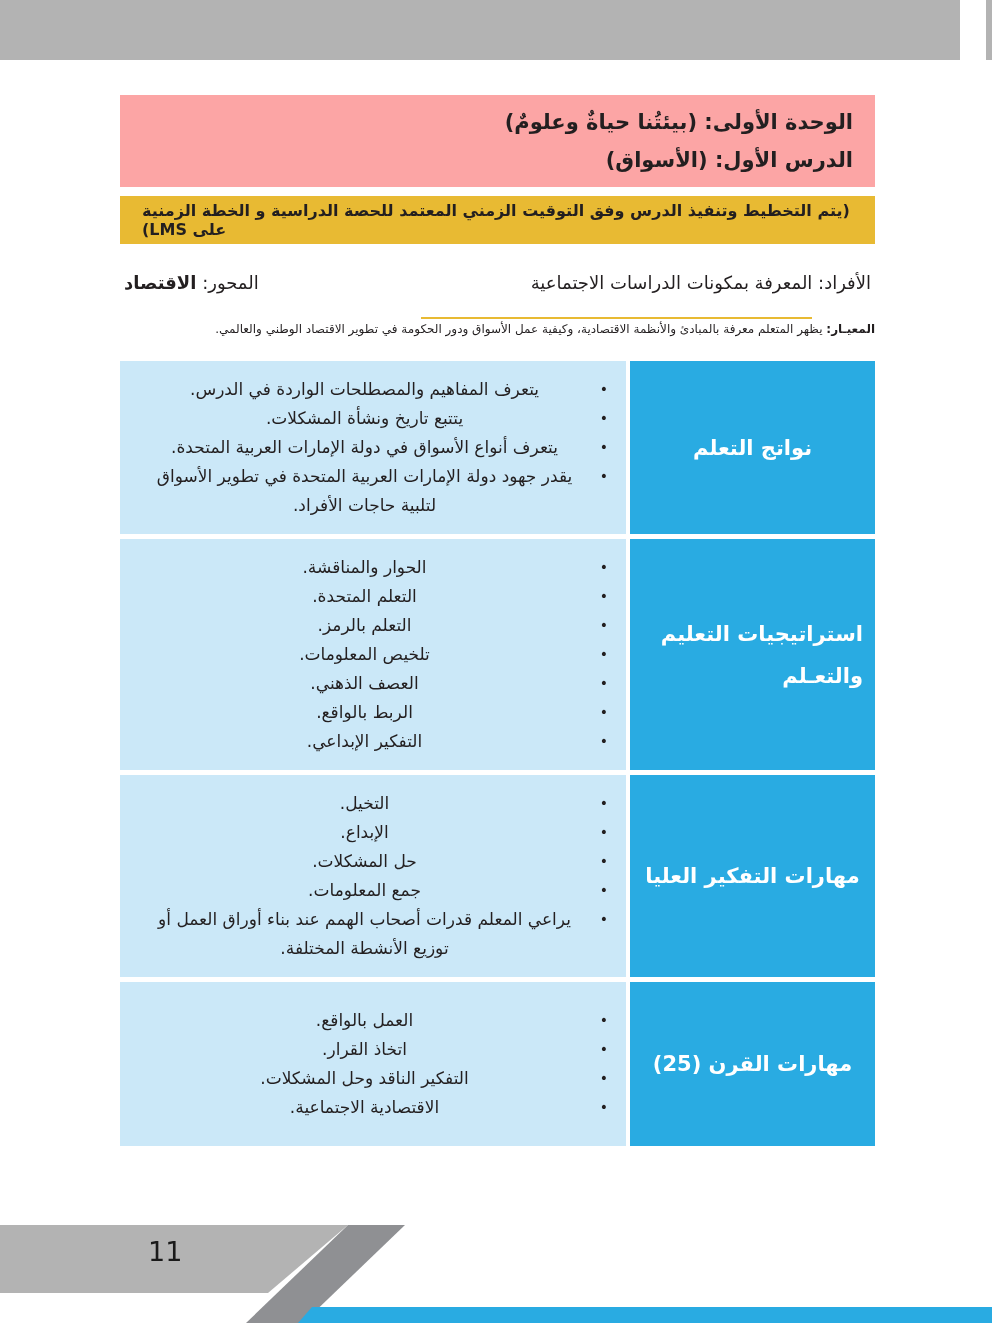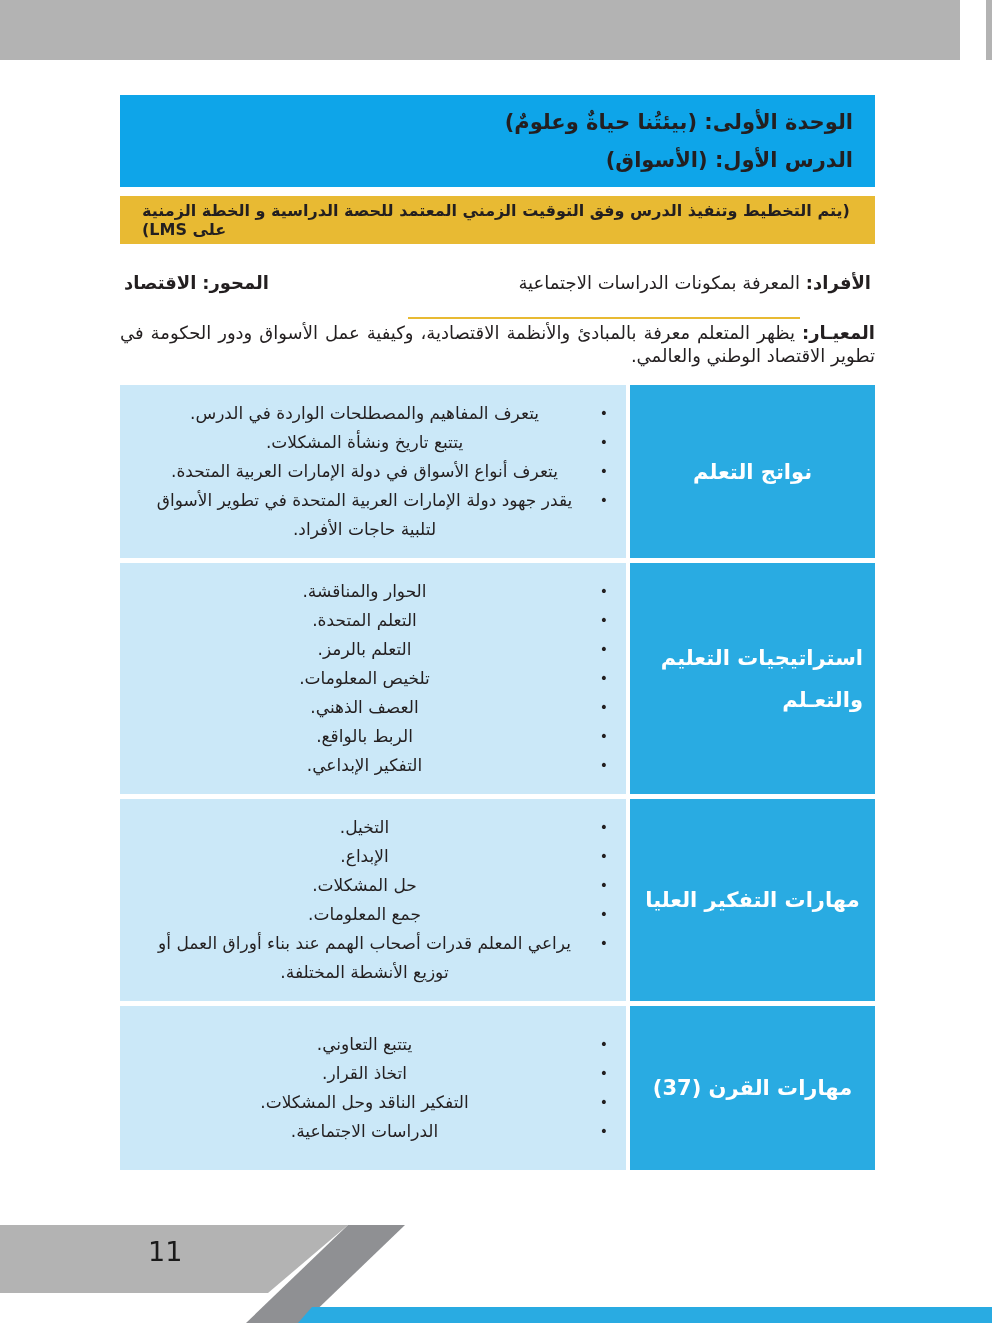--- a/index.html
+++ b/index.html
@@ -34,21 +34,21 @@
 
   
   .content {
     position: absolute;
     top: 95px;
     right: 117px;
     width: 755px;
   }
 
   .banner {
-    background: #0ea5e9;
+    background: #fca5a5;
     padding: 8px 22px;
   }
   .banner-line {
     font-weight: bold;
     font-size: 21px;
     line-height: 38px;
     text-align: right;
   }
 
   .notice {
@@ -64,33 +64,33 @@
   }
 
   .fields {
     display: flex;
     justify-content: space-between;
     align-items: baseline;
     margin-top: 28px;
     font-size: 18px;
     padding: 0 4px;
   }
-  .field-label { font-weight: bold; }
+  .field-label { font-weight: normal; }
   .field-value { font-weight: normal; }
   .field-underline {
     border-bottom: 2.5px solid #e8ba33;
     padding-bottom: 24px;
     padding-left: 110px;
   }
   .axis-group .field-value { font-weight: bold; }
 
   .standard {
-    margin-top: 28px;
-    font-size: 18px;
-    line-height: 23px;
+    margin-top: 20px;
+    font-size: 12px;
+    line-height: 32px;
     text-align: justify;
   }
   .standard .field-label { font-weight: bold; }
 
   
   .table {
     margin-top: 16px;
   }
   .t-row {
     display: flex;
@@ -269,37 +269,37 @@
               <span class="dot">•</span>
               <span class="bt">جمع المعلومات.</span>
             </div>
             <div class="bl">
               <span class="dot">•</span>
               <span class="bt">يراعي المعلم قدرات أصحاب الهمم عند بناء أوراق العمل أو توزيع الأنشطة المختلفة.</span>
             </div>
           </div>
         </div>
         <div class="t-row">
-          <div class="t-head">مهارات القرن (37)</div>
+          <div class="t-head">مهارات القرن (25)</div>
           <div class="t-body">
             <div class="bl">
               <span class="dot">•</span>
-              <span class="bt">يتتبع التعاوني.</span>
+              <span class="bt">العمل بالواقع.</span>
             </div>
             <div class="bl">
               <span class="dot">•</span>
               <span class="bt">اتخاذ القرار.</span>
             </div>
             <div class="bl">
               <span class="dot">•</span>
               <span class="bt">التفكير الناقد وحل المشكلات.</span>
             </div>
             <div class="bl">
               <span class="dot">•</span>
-              <span class="bt">الدراسات الاجتماعية.</span>
+              <span class="bt">الاقتصادية الاجتماعية.</span>
             </div>
           </div>
         </div>
       </div>
 
   </div>
 
   <svg class="footer-art" viewBox="0 0 992 120" xmlns="http://www.w3.org/2000/svg" aria-hidden="true">
     <polygon points="0,22 348,22 268,90 0,90" fill="#b3b3b3"></polygon>
     <polygon points="348,22 405,22 303,120 246,120" fill="#8f9093"></polygon>

